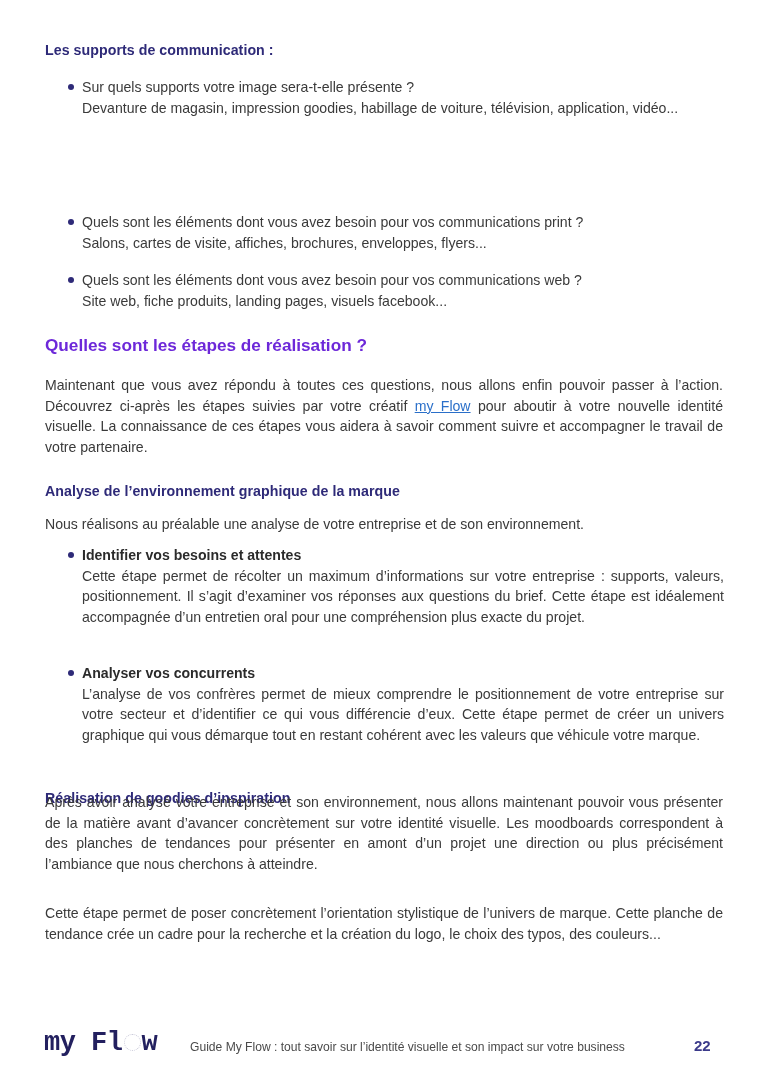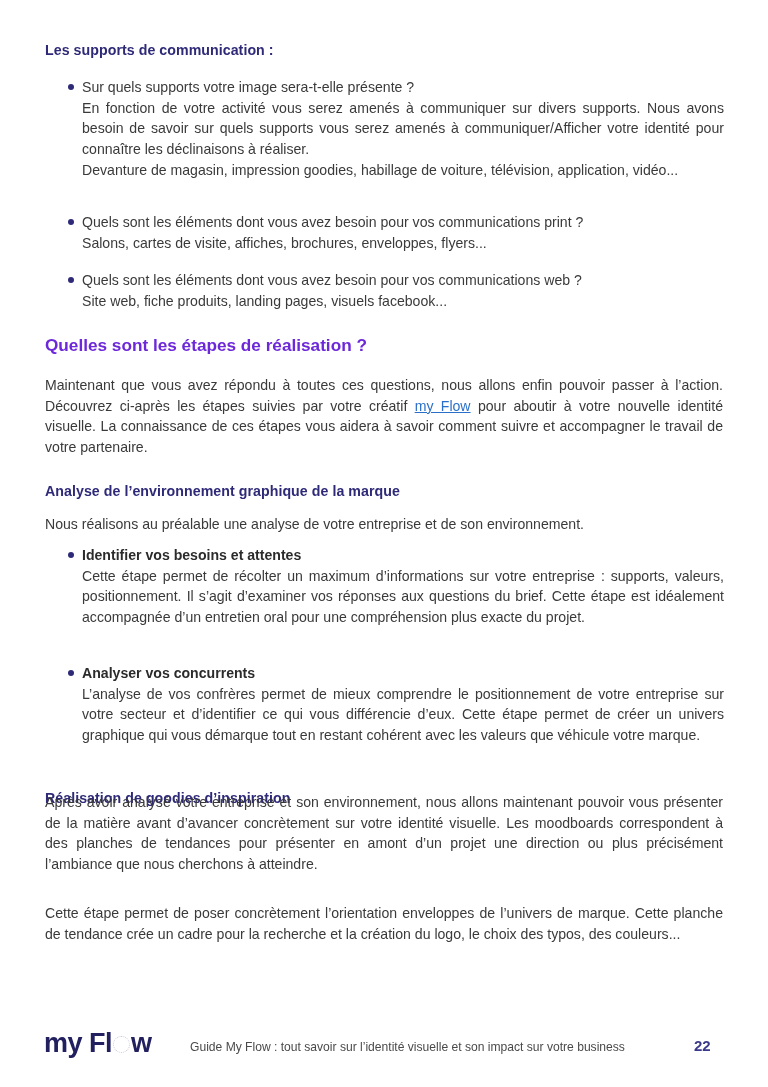--- a/index.html
+++ b/index.html
@@ -89,21 +89,21 @@
       position: absolute;
       left: 0;
       top: 1025px;
       width: 768px;
       height: 45px;
     }
     .logo {
       position: absolute;
       left: 44px;
       top: 3px;
-      font-family: Liberation Sans, sans-serif;
+      font-family: Liberation Mono, monospace;
       font-weight: bold;
       font-size: 27px;
       color: #23205f;
       letter-spacing: -0.5px;
       white-space: nowrap;
     }
     .logo .o-mark {
       display: inline-block;
       width: 17px;
       height: 17px;
@@ -133,21 +133,20 @@
 </head>
 <body>
 
 <div class="page">
 
   <h3 class="h-sub" style="top:42px;">Les supports de communication  :</h3>
 
   <div class="bullet" style="top:77px;">
     <span class="dot"></span>
     <span class="line">Sur quels supports votre image sera-t-elle présente ?</span>
-    <span class="body">En fonction de votre activité vous serez amenés à communiquer sur divers supports. Nous avons besoin de savoir sur quels supports vous serez amenés à communiquer/Afficher votre identité pour connaître les déclinaisons à réaliser.</span>
     <span class="body">Devanture de magasin, impression goodies, habillage de voiture, télévision, application, vidéo...</span>
   </div>
 
   <div class="bullet" style="top:212px;">
     <span class="dot"></span>
     <span class="line">Quels sont les éléments dont vous avez besoin pour vos communications print ?</span>
     <span class="body">Salons, cartes de visite, affiches, brochures, enveloppes, flyers...</span>
   </div>
 
   <div class="bullet" style="top:270px;">
@@ -172,21 +171,21 @@
 
   <div class="bullet" style="top:663px;">
     <span class="dot"></span>
     <span class="title-bold">Analyser vos concurrents</span>
     <span class="body">L’analyse de vos confrères permet de mieux comprendre le positionnement de votre entreprise sur votre secteur et d’identifier ce qui vous différencie d’eux. Cette étape permet de créer un univers graphique qui vous démarque tout en restant cohérent avec les valeurs que véhicule votre marque.</span>
   </div>
 
   <h3 class="h-sub" style="top:790px;">Réalisation de goodies d’inspiration</h3>
 
   <p class="para" style="top:792px;">Après avoir analysé votre entreprise et son environnement, nous allons maintenant pouvoir vous présenter de la matière avant d’avancer concrètement sur votre identité visuelle. Les moodboards correspondent à des planches de tendances pour présenter en amont d’un projet une direction ou plus précisément l’ambiance que nous cherchons à atteindre.</p>
-  <p class="para" style="top:903px;">Cette étape permet de poser concrètement l’orientation enveloppes de l’univers de marque. Cette planche de tendance crée un cadre pour la recherche et la création du logo, le choix des typos, des couleurs...</p>
+  <p class="para" style="top:903px;">Cette étape permet de poser concrètement l’orientation stylistique de l’univers de marque. Cette planche de tendance crée un cadre pour la recherche et la création du logo, le choix des typos, des couleurs...</p>
 
   <div class="footer">
     <div class="logo"><span>my Fl</span><span class="o-mark"></span><span>w</span></div>
     <div class="footer-text">Guide My Flow : tout savoir sur l’identité visuelle et son impact sur votre business</div>
     <div class="page-num">22</div>
   </div>
 
 </div>
 
 </body></html>

